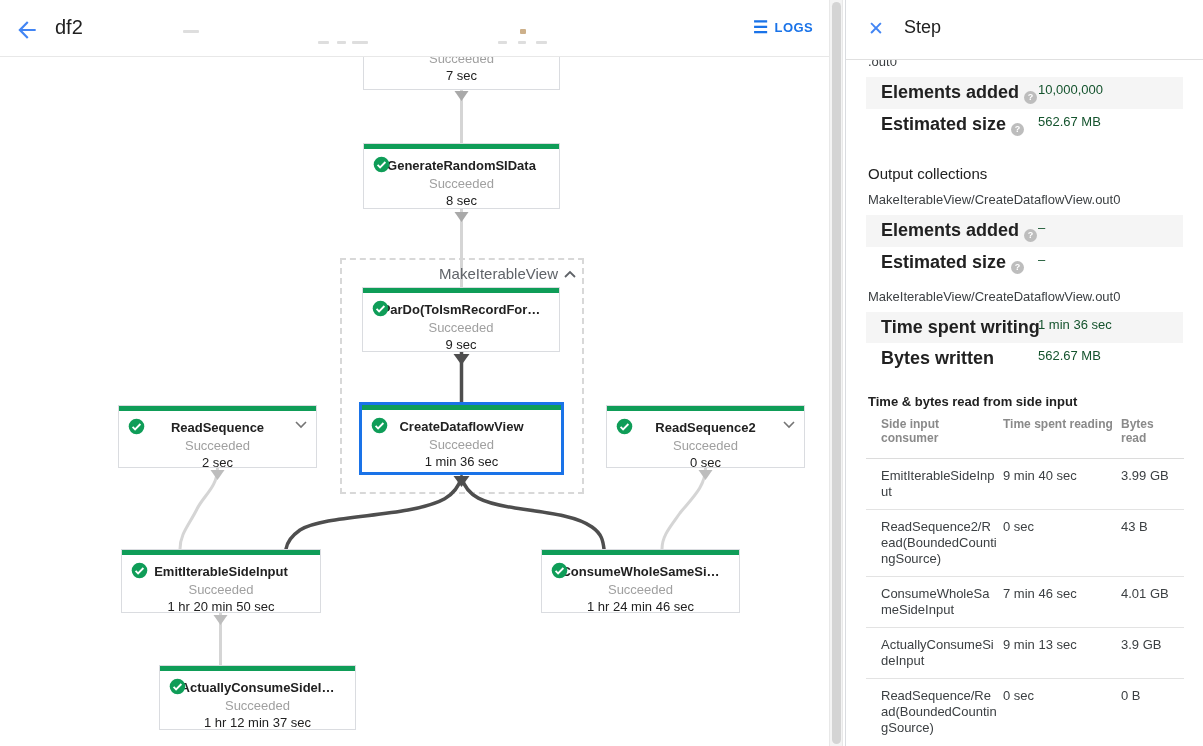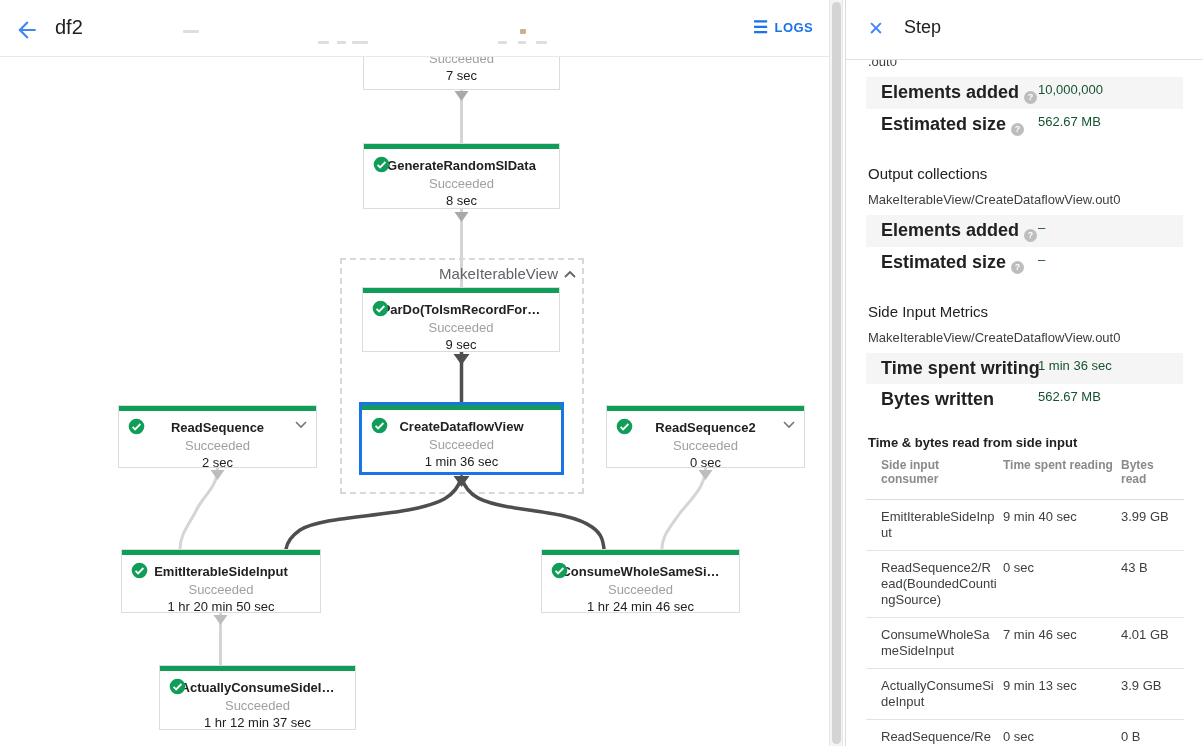--- a/index.html
+++ b/index.html
@@ -269,21 +269,20 @@
         <div class="metric-row alt">
           <span class="mlabel">Elements added</span><span class="help-icon">?</span>
           <span class="mvalue">–</span>
         </div>
         <div class="metric-row">
           <span class="mlabel">Estimated size</span><span class="help-icon">?</span>
           <span class="mvalue">–</span>
         </div>
       </div>
 
-      <div class="section-heading">Side Input Metrics</div>
       <div class="collection-name">MakeIterableView/CreateDataflowView.out0</div>
       <div class="metric-rows">
         <div class="metric-row alt">
           <span class="mlabel">Time spent writing</span>
           <span class="mvalue">1 min 36 sec</span>
         </div>
         <div class="metric-row">
           <span class="mlabel">Bytes written</span>
           <span class="mvalue">562.67 MB</span>
         </div>

